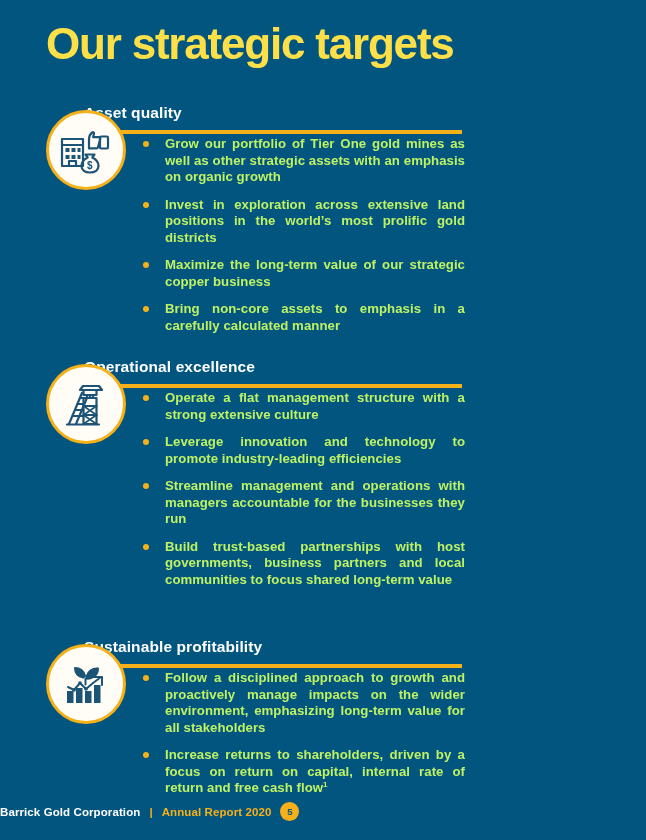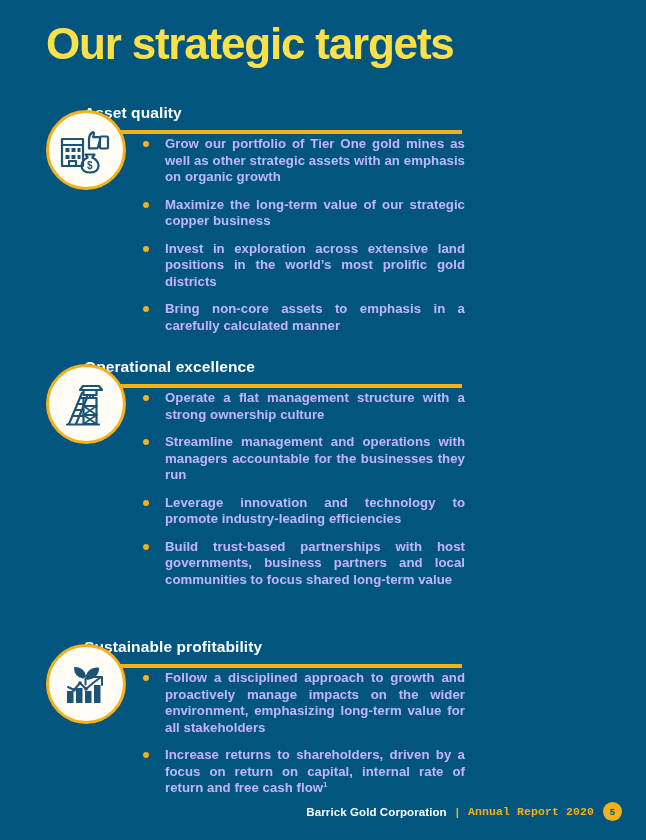--- a/index.html
+++ b/index.html
@@ -80,21 +80,21 @@
   .bullets {
     position: absolute;
     left: 140px;
     top: 32px;
     width: 325px;
   }
   .bullet-item {
     position: relative;
     padding-left: 25px;
     margin-bottom: 11px;
-    color: #c4b5fd;
+    color: #bef264;
     font-size: 13.2px;
     font-weight: bold;
     line-height: 1.25;
     text-align: justify;
     letter-spacing: 0.05px;
   }
   .bullet-item:last-child { margin-bottom: 0; }
   .bullet-dot {
     position: absolute;
     left: 3px;
@@ -111,28 +111,27 @@
   }
 
   
   .footer {
     position: absolute;
     left: 0;
     right: 0;
     bottom: 19px;
     display: flex;
     align-items: center;
-    justify-content: flex-end;
     padding-right: 24px;
     font-size: 11.5px;
     font-weight: bold;
   }
   .footer-company { color: #ffffff; letter-spacing: 0.1px; }
   .footer-sep { color: #f5b01a; margin: 0 9px; font-weight: bold; }
-  .footer-report { color: #f5b01a; letter-spacing: 0.1px; font-family: Liberation Mono, monospace; }
+  .footer-report { color: #f5b01a; letter-spacing: 0.1px; }
   .footer-page {
     margin-left: 9px;
     width: 19px;
     height: 19px;
     border-radius: 50%;
     background: #f5b01a;
     color: #01557f;
     font-size: 9.5px;
     font-weight: bold;
     display: flex;
@@ -174,25 +173,25 @@
       </span>
     </div>
 
     <div class="bullets">
       <div class="bullet-item">
         <span class="bullet-dot"></span>
         <span class="bullet-text">Grow our portfolio of Tier One gold mines as well as other strategic assets with an emphasis on organic growth</span>
       </div>
       <div class="bullet-item">
         <span class="bullet-dot"></span>
+        <span class="bullet-text">Invest in exploration across extensive land positions in the world’s most prolific gold districts</span>
+      </div>
+      <div class="bullet-item">
+        <span class="bullet-dot"></span>
         <span class="bullet-text">Maximize the long-term value of our strategic copper business</span>
-      </div>
-      <div class="bullet-item">
-        <span class="bullet-dot"></span>
-        <span class="bullet-text">Invest in exploration across extensive land positions in the world’s most prolific gold districts</span>
       </div>
       <div class="bullet-item">
         <span class="bullet-dot"></span>
         <span class="bullet-text">Bring non-core assets to emphasis in a carefully calculated manner</span>
       </div>
     </div>
   </div>
 
   <div class="section" style="top:358px;">
     <div class="section-header">Operational excellence</div>
@@ -221,29 +220,29 @@
           <line x1="16.5" y1="25" x2="22.5" y2="25" stroke-width="1.8"></line>
           <line x1="19" y1="19" x2="22.5" y2="19" stroke-width="1.8"></line>
           <line x1="6" y1="45.5" x2="38" y2="45.5"></line>
         </svg>
       </span>
     </div>
 
     <div class="bullets">
       <div class="bullet-item">
         <span class="bullet-dot"></span>
-        <span class="bullet-text">Operate a flat management structure with a strong ownership culture</span>
+        <span class="bullet-text">Operate a flat management structure with a strong extensive culture</span>
+      </div>
+      <div class="bullet-item">
+        <span class="bullet-dot"></span>
+        <span class="bullet-text">Leverage innovation and technology to promote industry-leading efficiencies</span>
       </div>
       <div class="bullet-item">
         <span class="bullet-dot"></span>
         <span class="bullet-text">Streamline management and operations with managers accountable for the businesses they run</span>
-      </div>
-      <div class="bullet-item">
-        <span class="bullet-dot"></span>
-        <span class="bullet-text">Leverage innovation and technology to promote industry-leading efficiencies</span>
       </div>
       <div class="bullet-item">
         <span class="bullet-dot"></span>
         <span class="bullet-text">Build trust-based partnerships with host governments, business partners and local communities to focus shared long-term value</span>
       </div>
     </div>
   </div>
 
   <div class="section" style="top:638px;">
     <div class="section-header">Sustainable profitability</div>

